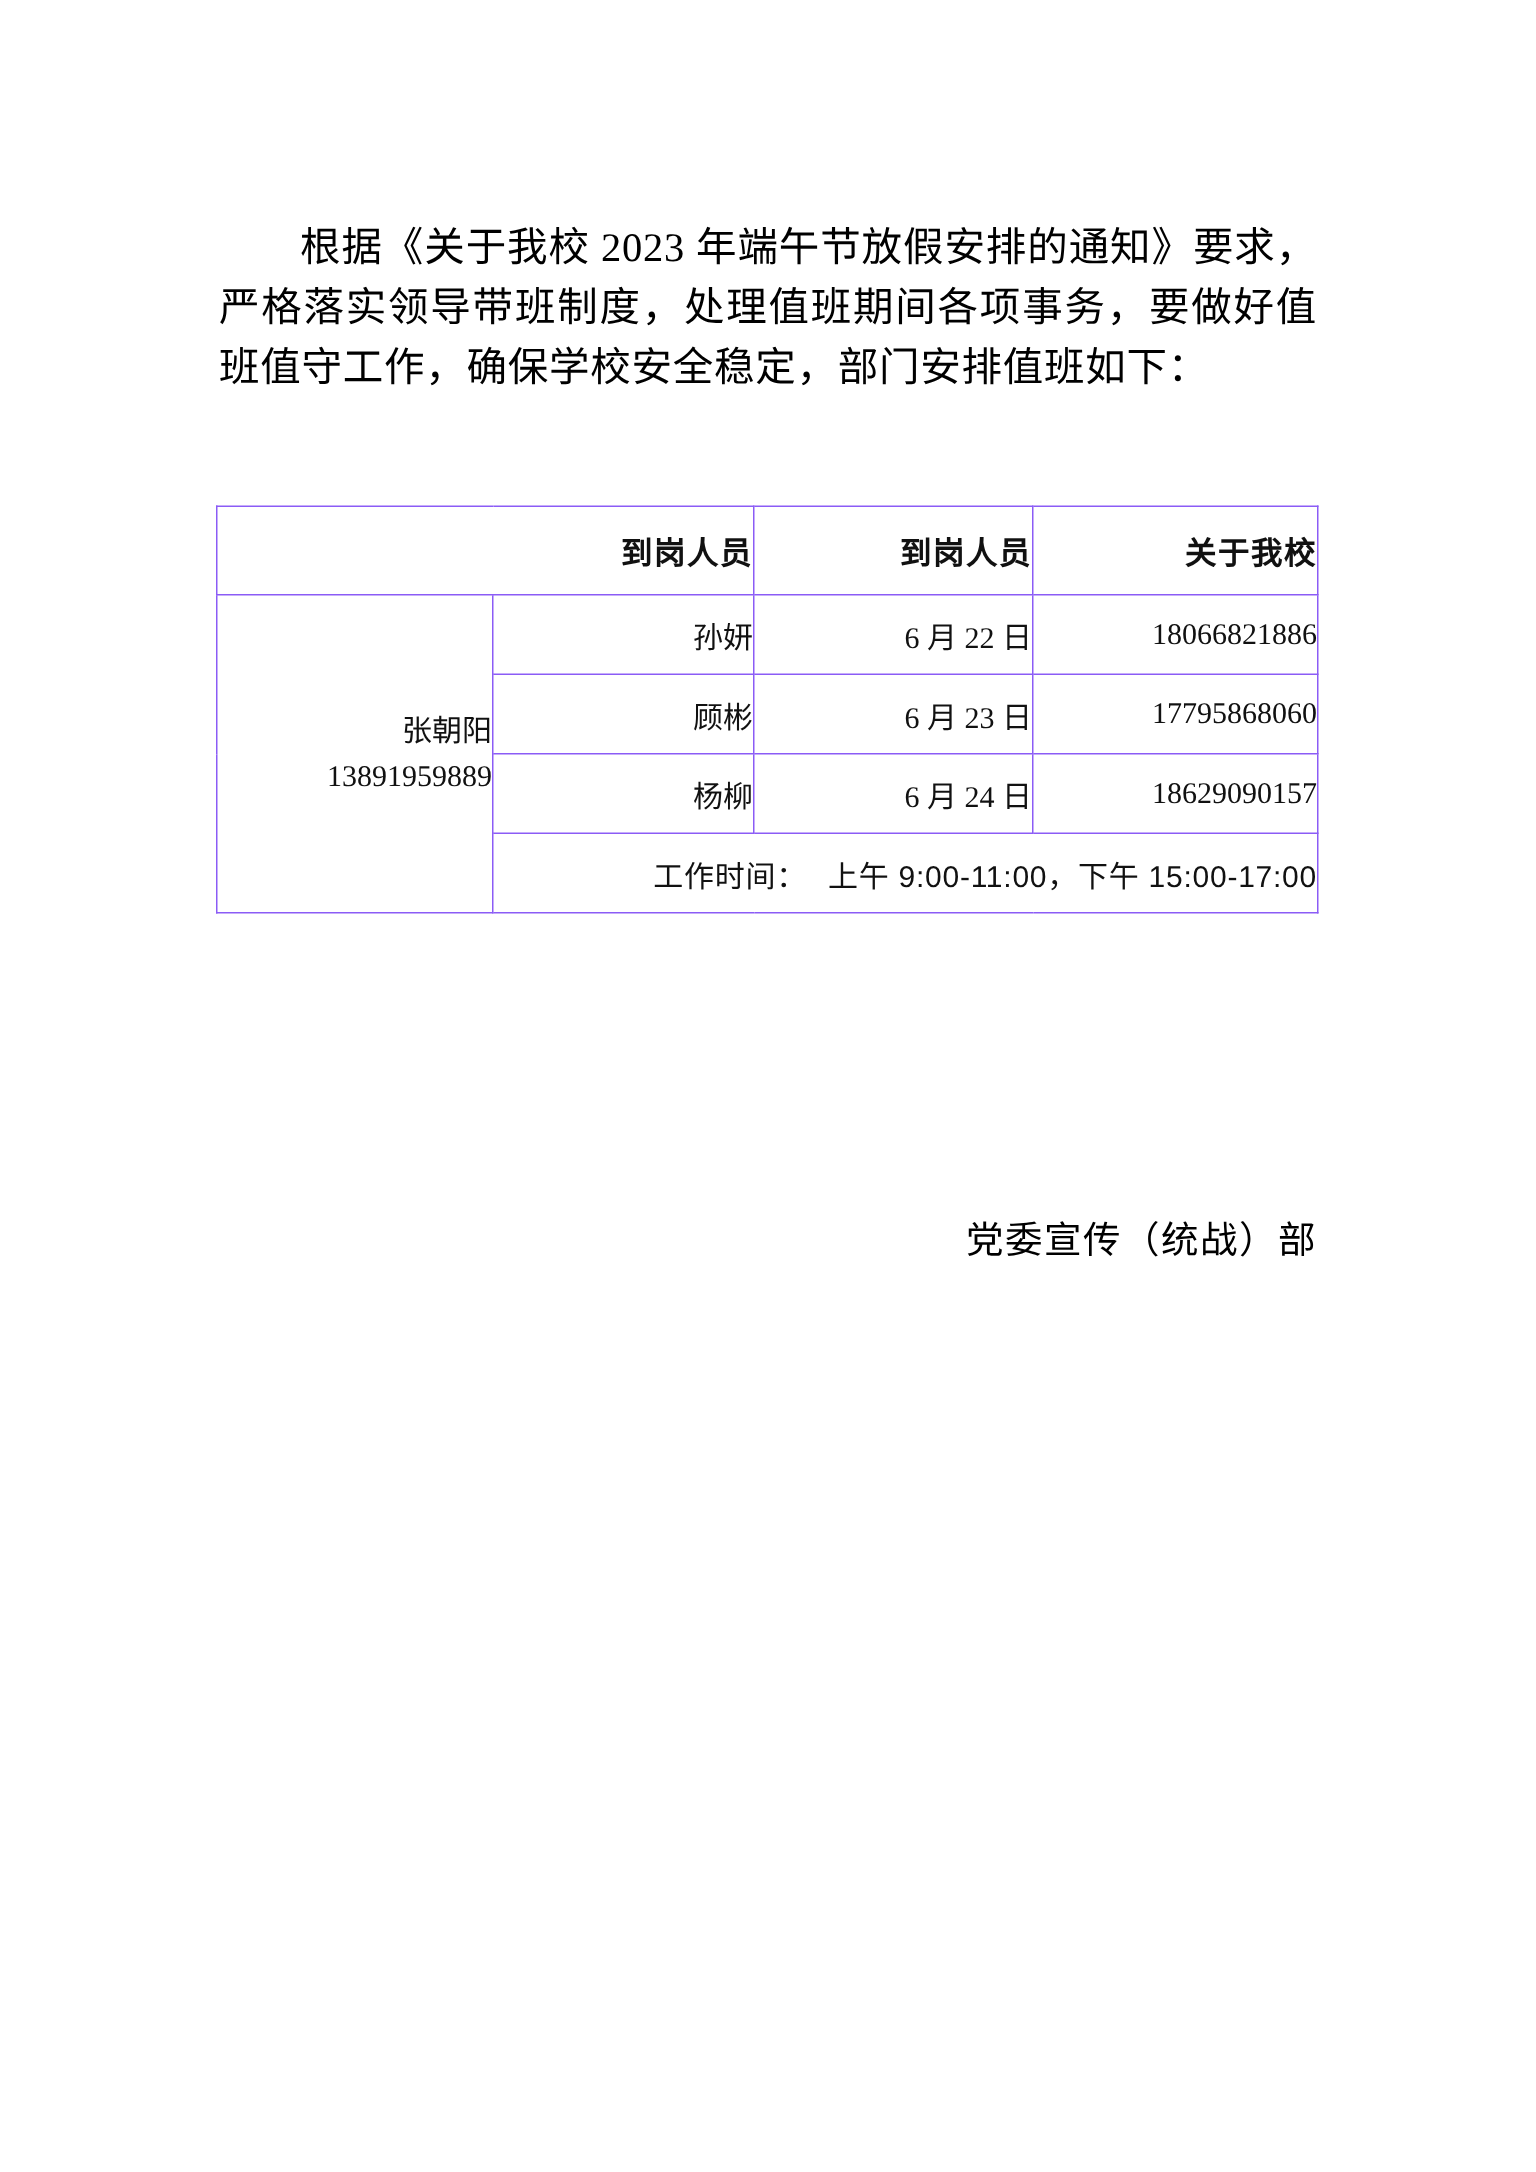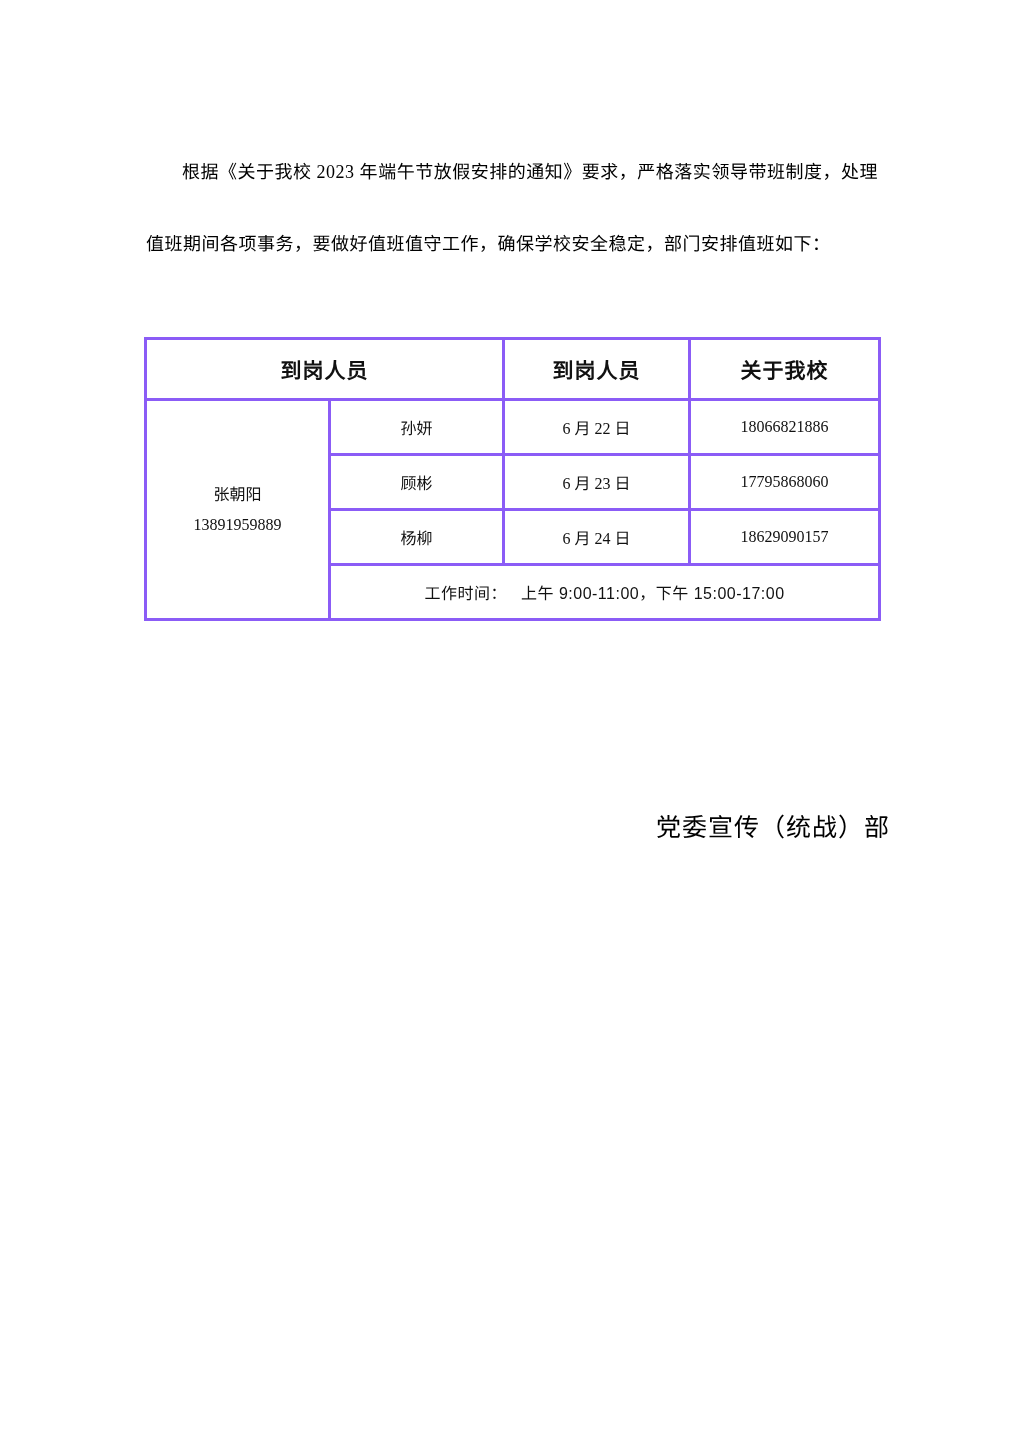--- a/index.html
+++ b/index.html
@@ -25,55 +25,55 @@
     box-sizing: border-box;
     padding: 0;
   }
 
   
   .intro {
     position: absolute;
     left: 146px;
     top: 118px;
     width: 732px;
-    font-size: 18px;
-    line-height: 72px;
+    font-size: 27px;
+    line-height: 40px;
     letter-spacing: 0.5px;
     text-align: justify;
     text-justify: inter-ideograph;
     text-indent: 2em;
   }
 
   
   .duty-table {
     position: absolute;
     left: 144px;
     top: 337px;
     width: 734px;
     border-collapse: collapse;
     table-layout: fixed;
     font-size: 20px;
   }
   .duty-table td, .duty-table th {
-    border: 3px solid #8b5cf6;
-    text-align: center;
+    border: 1px solid #8b5cf6;
+    text-align: right;
     vertical-align: middle;
     padding: 0;
     font-weight: normal;
     color: #111;
   }
   .duty-table th {
     height: 58px;
     font-weight: bold;
     font-size: 21px;
     letter-spacing: 1px;
   }
   .duty-table td {
     height: 52px;
-    font-size: 16px;
+    font-size: 20px;
     margin-top: 29px;
   }
   .col-name   { width: 184px; }
   .col-person { width: 174px; }
   .col-date   { width: 186px; }
   .col-phone  { width: 190px; }
 
   .leader-cell {
     line-height: 30px;
     font-size: 20px;
@@ -96,21 +96,21 @@
 
   
   .sign {
     position: absolute;
     right: 146px;
     text-align: right;
     font-size: 25px;
     letter-spacing: 1px;
     line-height: 56px;
   }
-  .sign-dept { top: 800px; right: 134px; font-family: Liberation Serif, serif; }
+  .sign-dept { top: 800px; right: 146px; font-family: Liberation Serif, serif; }
   .sign-date { top: 858px; right: 146px; }
 </style>
 </head>
 <body>
 
 <div class="page">
 
   <p class="intro">根据《关于我校 2023 年端午节放假安排的通知》要求，严格落实领导带班制度，处理值班期间各项事务，要做好值班值守工作，确保学校安全稳定，部门安排值班如下：</p>
 
   <table class="duty-table">

